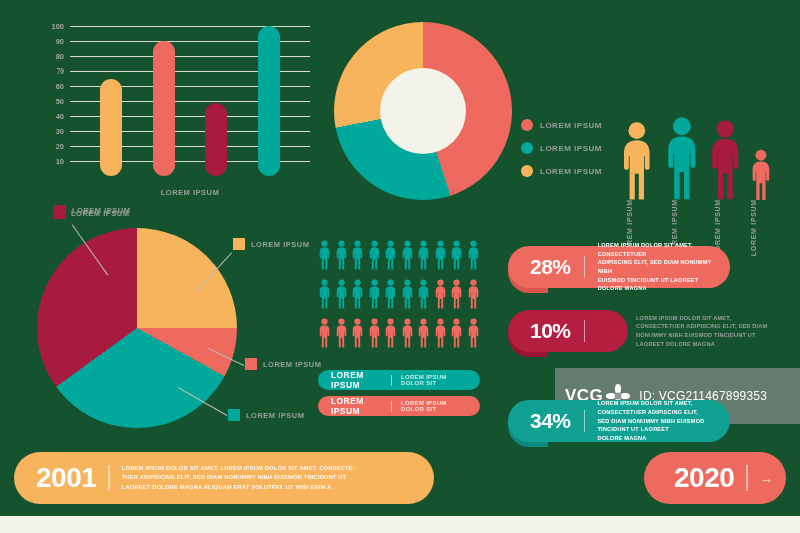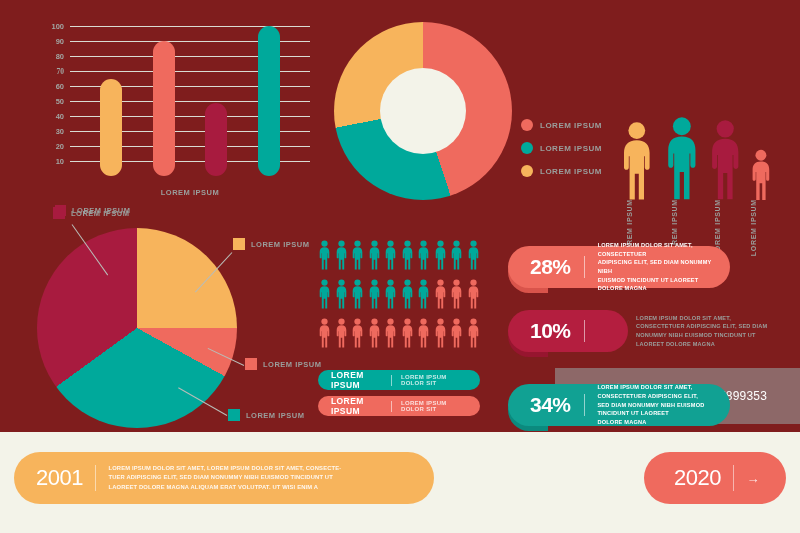--- a/index.html
+++ b/index.html
@@ -2,21 +2,21 @@
 <html><head>
 <meta charset="utf-8">
 <style>
   * { box-sizing: border-box; margin: 0; padding: 0; }
   html, body {
     width: 800px; height: 533px;
     background: #f3f3e9;
     font-family: "Liberation Sans", sans-serif;
     overflow: hidden;
   }
-  #canvas { position: relative; width: 800px; height: 432px; background: #7f1d1d; }
+  #canvas { position: relative; width: 800px; height: 516px; background: #14532d; }
 
   .lbl { color: #9a9e9c; letter-spacing: .5px; font-weight: 700; }
 
   
   #barchart { position: absolute; left: 28px; top: 26px; width: 282px; height: 175px; }
   .bc-grid { position: absolute; left: 42px; top: 0; right: 0; bottom: 25px; }
   .bc-line { position: absolute; left: 0; right: 0; height: 1px; background: #d9dbd2; }
   .bc-tick {
     position: absolute; right: 100%; margin-right: 6px;
     transform: translateY(-50%); font-size: 7.5px; color: #a2a6a3;
@@ -88,21 +88,21 @@
     position: absolute; left: 0; top: 5px; width: 40px; height: 42px;
     border-radius: 21px 0 0 21px; z-index: 0;
   }
 
   
   #timeline { position: absolute; left: 14px; top: 452px; width: 772px; height: 52px; }
   .tl-seg {
     position: absolute; top: 0; height: 52px;
     display: flex; align-items: center;
   }
-  .tl-year { font-size: 22px; font-weight: 400; color: #fff; letter-spacing: -.5px; }
+  .tl-year { font-size: 28px; font-weight: 700; color: #fff; letter-spacing: -.5px; }
   .tl-div { width: 1.5px; height: 26px; background: rgba(255,255,255,.5); margin: 0 12px; }
   .tl-desc { font-size: 5.8px; line-height: 1.6; font-weight: 700; color: rgba(255,255,255,.9); letter-spacing: .15px; }
   .tl-arrow { font-size: 13px; color: rgba(255,255,255,.85); }
 
   
   #watermark {
     position: absolute; left: 555px; top: 368px; width: 245px; height: 56px;
     background: rgba(150,150,150,.62); display: flex; align-items: center; gap: 8px;
     padding-left: 10px; pointer-events: none;
   }
@@ -383,21 +383,21 @@
           <span class="pct">10%</span>
           <span class="div"></span>
         </div>
         <div class="desc" style="color:#9a9e9c;margin-left:8px;width:150px">
           <div>LOREM IPSUM DOLOR SIT AMET,</div>
           <div>CONSECTETUER ADIPISCING ELIT, SED DIAM</div>
           <div>NONUMMY NIBH EUISMOD TINCIDUNT UT</div>
           <div>LAOREET DOLORE MAGNA</div>
         </div>
       </div>
-      <div class="stat" style="left: 508px; top: 384px;">
+      <div class="stat" style="left: 508px; top: 400px;">
         <div class="shadow" style="background:#0b8a7e"></div>
         <div class="pill" style="background:#11a193;width:222px;z-index:1">
           <span class="pct">34%</span>
           <span class="div"></span>
           <div class="desc" style="color:#ffffff">
             <div>LOREM IPSUM DOLOR SIT AMET, CONSECTETUER ADIPISCING ELIT,</div>
             <div>SED DIAM NONUMMY NIBH EUISMOD TINCIDUNT UT LAOREET</div>
             <div>DOLORE MAGNA</div>
           </div>
         </div>

